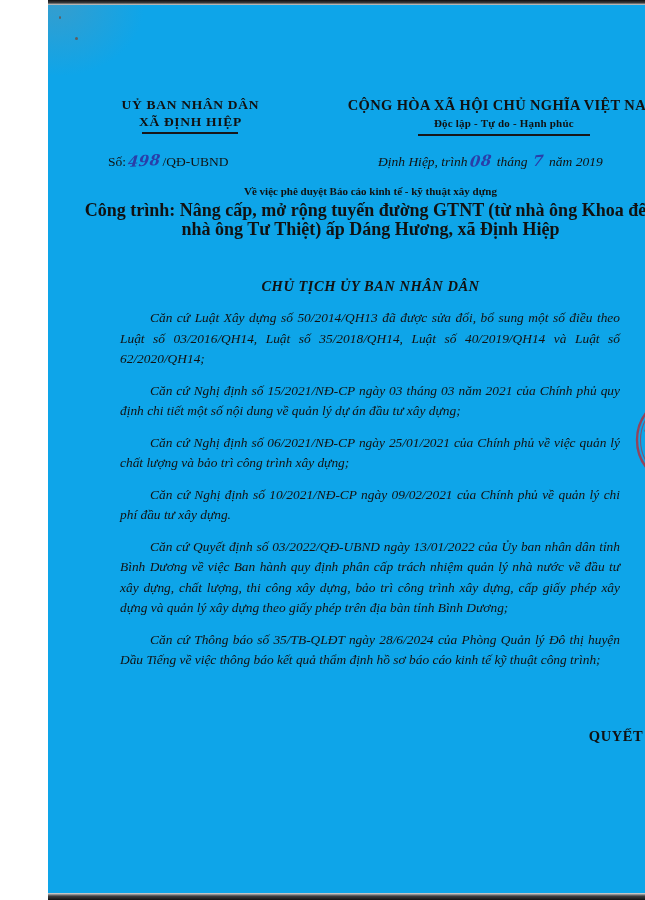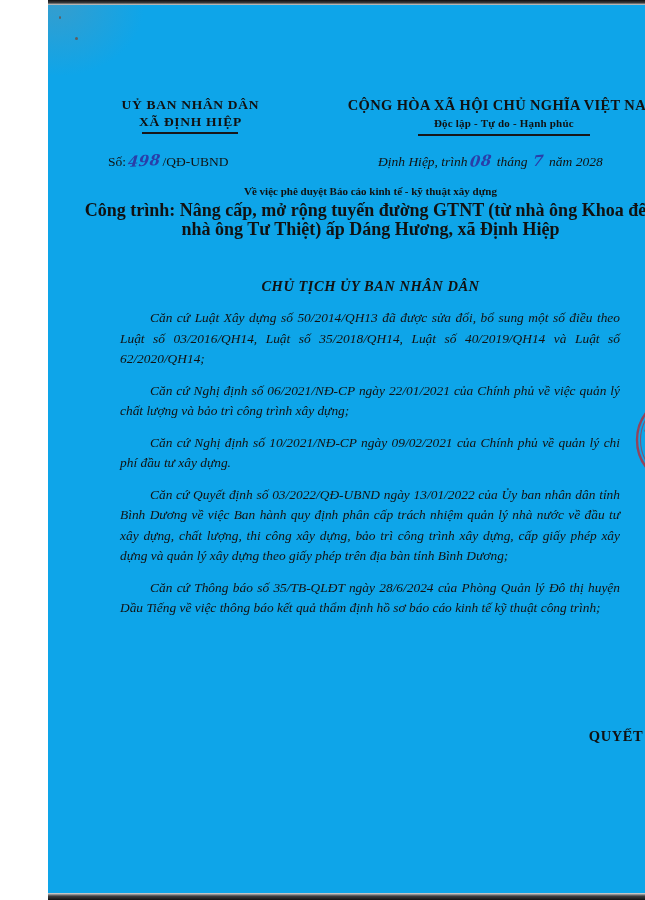--- a/index.html
+++ b/index.html
@@ -238,32 +238,33 @@
     </div>
     <div class="header-right">
       <div class="nation-line1">CỘNG HÒA XÃ HỘI CHỦ NGHĨA VIỆT NAM</div>
       <div class="nation-line2">Độc lập - Tự do - Hạnh phúc</div>
       <div class="rule-motto"></div>
     </div>
   </div>
 
   <div class="numberline"><span>Số:</span><span class="hand hand-slanted">498</span><span>/QĐ-UBND</span></div>
 
-  <div class="dateline"><span>Định Hiệp, trình</span><span class="hand hand-slanted">08</span> <span>tháng</span> <span class="hand hand-slanted">7</span> <span>năm 2028</span></div>
+  <div class="dateline"><span>Định Hiệp, trình</span><span class="hand hand-slanted">08</span> <span>tháng</span> <span class="hand hand-slanted">7</span> <span>năm 2019</span></div>
 
   <div class="title-block">
     <div class="title-sub">Về việc phê duyệt Báo cáo kinh tế - kỹ thuật xây dựng</div>
     <div class="title-work">Công trình: Nâng cấp, mở rộng tuyến đường GTNT (từ nhà ông Khoa đến nhà ông Tư Thiệt) ấp Dáng Hương, xã Định Hiệp</div>
   </div>
 
   <div class="authority">CHỦ TỊCH ỦY BAN NHÂN DÂN</div>
 
   <div class="body">
     <p class="basis">Căn cứ Luật Xây dựng số 50/2014/QH13 đã được sửa đổi, bổ sung một số điều theo Luật số 03/2016/QH14, Luật số 35/2018/QH14, Luật số 40/2019/QH14 và Luật số 62/2020/QH14;</p>
-    <p class="basis">Căn cứ Nghị định số 06/2021/NĐ-CP ngày 22/01/2021 của Chính phủ về việc quản lý chất lượng và bảo trì công trình xây dựng;</p>
+    <p class="basis">Căn cứ Nghị định số 15/2021/NĐ-CP ngày 03 tháng 03 năm 2021 của Chính phủ quy định chi tiết một số nội dung về quản lý dự án đầu tư xây dựng;</p>
+    <p class="basis">Căn cứ Nghị định số 06/2021/NĐ-CP ngày 25/01/2021 của Chính phủ về việc quản lý chất lượng và bảo trì công trình xây dựng;</p>
     <p class="basis">Căn cứ Nghị định số 10/2021/NĐ-CP ngày 09/02/2021 của Chính phủ về quản lý chi phí đầu tư xây dựng.</p>
     <p class="basis">Căn cứ Quyết định số 03/2022/QĐ-UBND ngày 13/01/2022 của Ủy ban nhân dân tỉnh Bình Dương về việc Ban hành quy định phân cấp trách nhiệm quản lý nhà nước về đầu tư xây dựng, chất lượng, thi công xây dựng, bảo trì công trình xây dựng, cấp giấy phép xây dựng và quản lý xây dựng theo giấy phép trên địa bàn tỉnh Bình Dương;</p>
     <p class="basis">Căn cứ Thông báo số 35/TB-QLĐT ngày 28/6/2024 của Phòng Quản lý Đô thị huyện Dầu Tiếng về việc thông báo kết quả thẩm định hồ sơ báo cáo kinh tế kỹ thuật công trình;</p>
   </div>
 
   <div class="decide-heading">QUYẾT ĐỊNH:</div>
 
 
   <div class="seal-wrap">
     <svg class="seal" viewBox="0 0 96 96">

